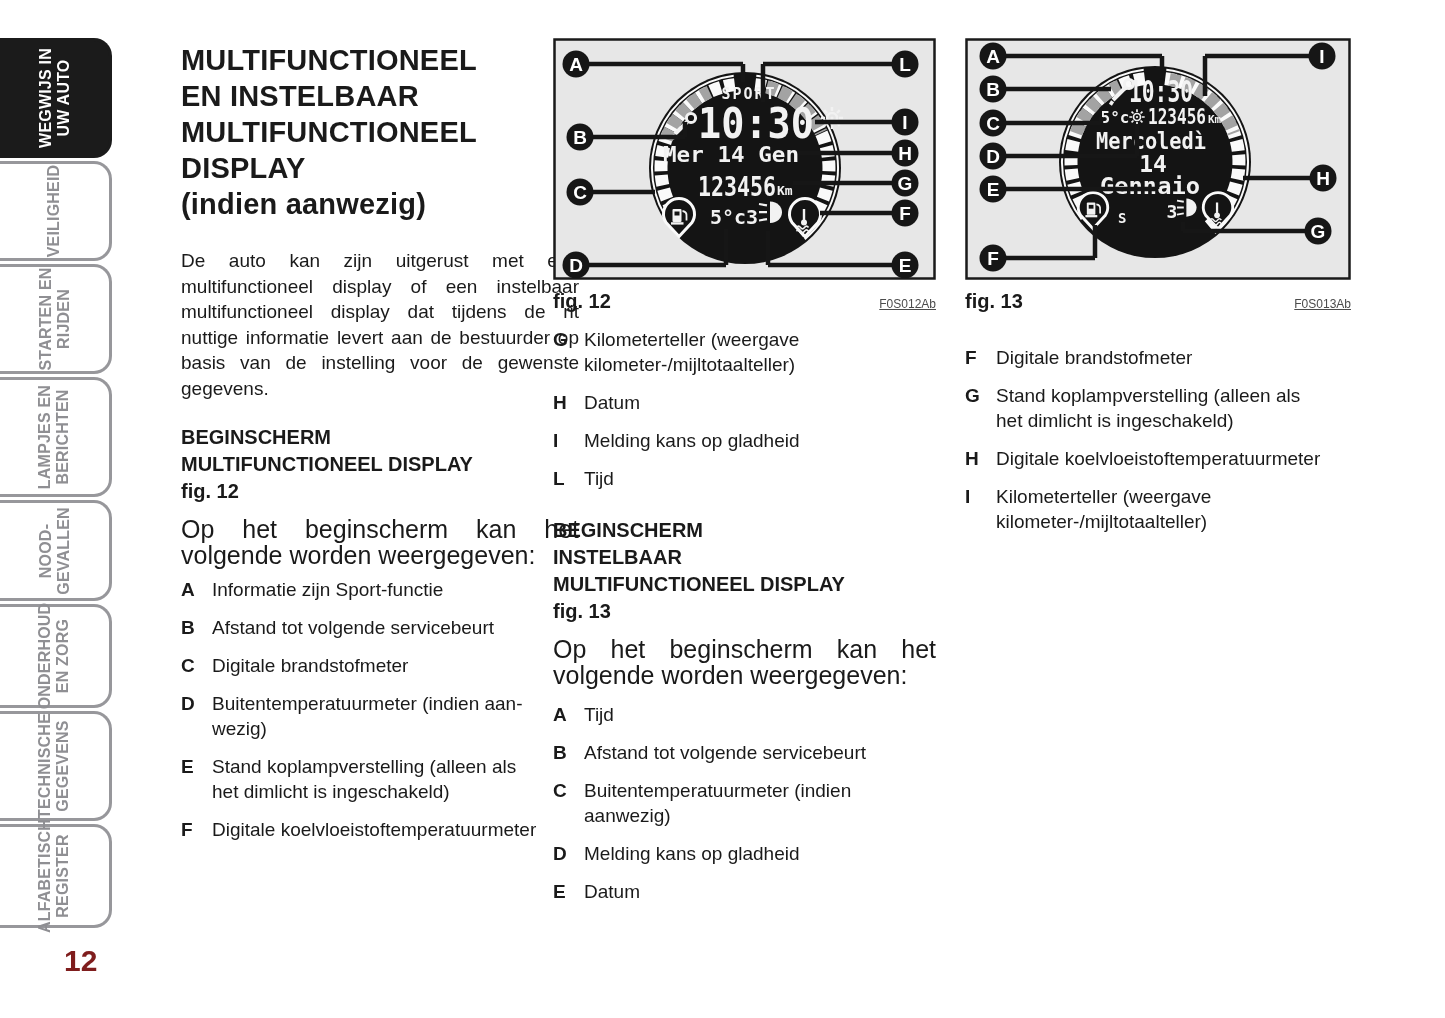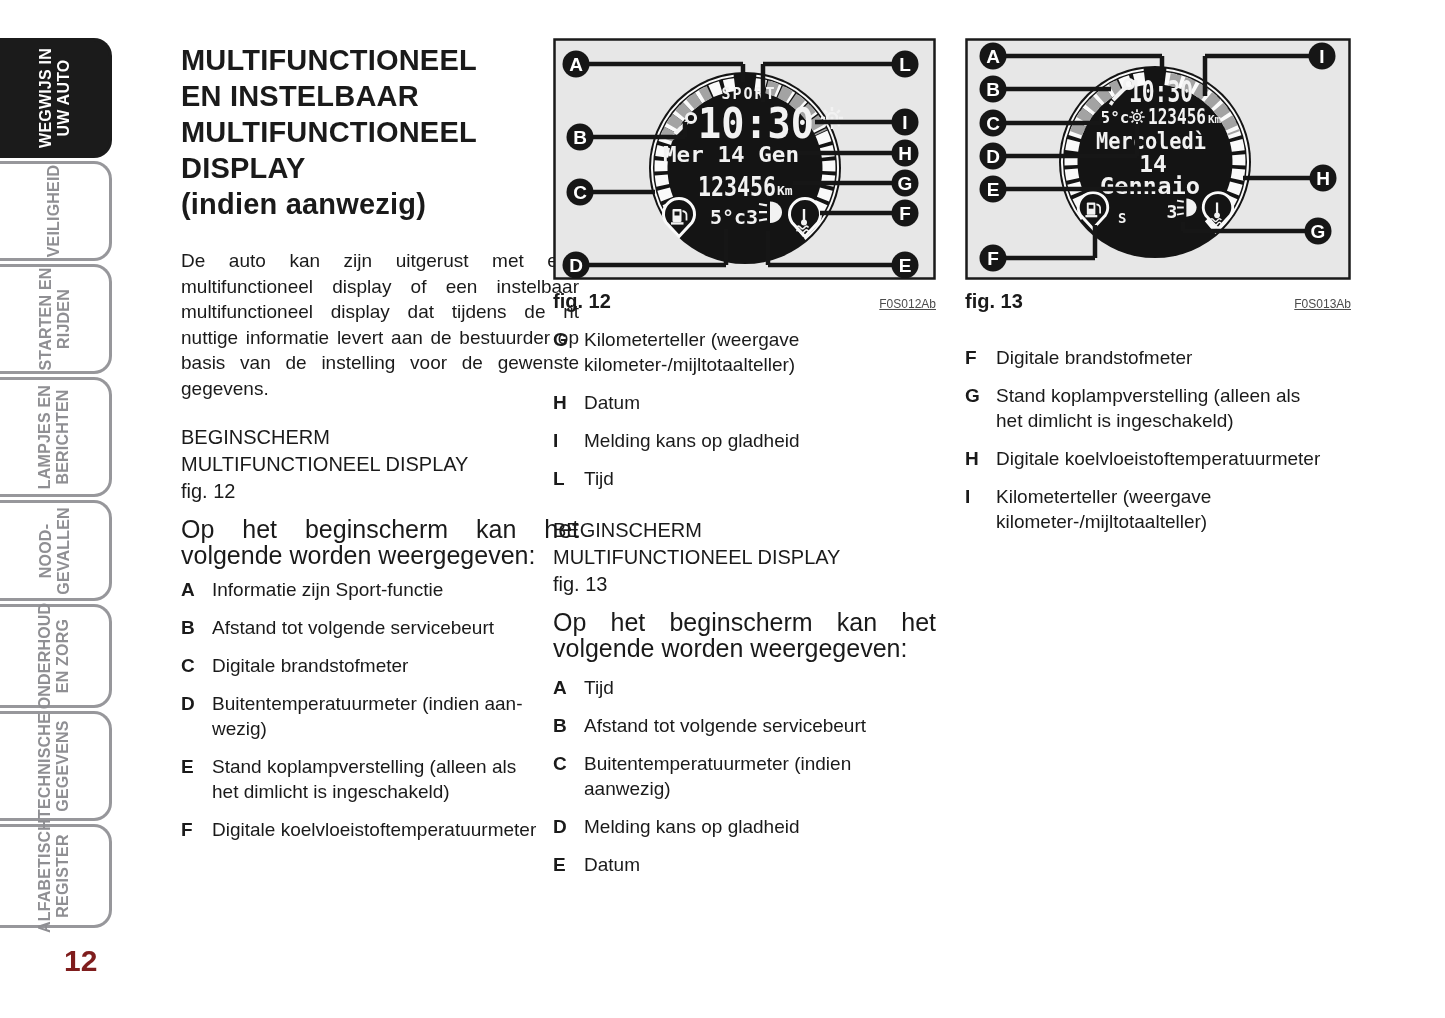--- a/index.html
+++ b/index.html
@@ -20,21 +20,21 @@
   .tab.active{background:#1b1b1b;border-color:#1b1b1b;}
   .tab.active .lbl{color:#ffffff;}
   .pagenum{position:absolute;left:64px;top:944px;font-size:30px;font-weight:bold;color:#7f1d1d;}
   
   .col{position:absolute;box-sizing:border-box;}
   #col1{left:141px;top:42px;width:398px;margin-left:40px;}
   #col2{left:553px;top:38px;width:383px;}
   #col3{left:965px;top:38px;width:386px;}
   .title{font-size:29px;line-height:36px;font-weight:bold;letter-spacing:.2px;}
   .intro{margin-top:26px;font-size:19px;line-height:25.5px;text-align:justify;}
-  .subhead{font-size:20px;line-height:27px;font-weight:normal;}
+  .subhead{font-size:20px;line-height:27px;font-weight:bold;}
   #col1 .subhead{margin-top:23px;}
   #col2 .subhead{margin-top:26px;}
   .lead{margin-top:12px;font-size:25px;line-height:25.5px;text-align:justify;}
   .items{margin-top:9px;}
   .items-top{margin-top:32px;}
   #col2 .items{margin-top:14px;}
   #col3 .items-top{margin-top:32px;}
   .item{display:grid;grid-template-columns:31px 1fr;margin-bottom:13px;
         font-size:19px;line-height:25px;}
   #col1 .item{width:360px;}
@@ -291,20 +291,21 @@
           <span>Melding kans op gladheid</span>
         </div>
       <div class="item">
           <span class="lt">L</span>
           <span>Tijd</span>
         </div>
     </div>
 
     <div class="subhead">
       <div>BEGINSCHERM</div>
+      <div>INSTELBAAR</div>
       <div>MULTIFUNCTIONEEL DISPLAY</div>
       <div>fig. 13</div>
     </div>
     <div class="lead">Op het beginscherm kan het volgende worden weergegeven:</div>
     <div class="items">
       <div class="item">
           <span class="lt">A</span>
           <span>Tijd</span>
         </div>
       <div class="item">

